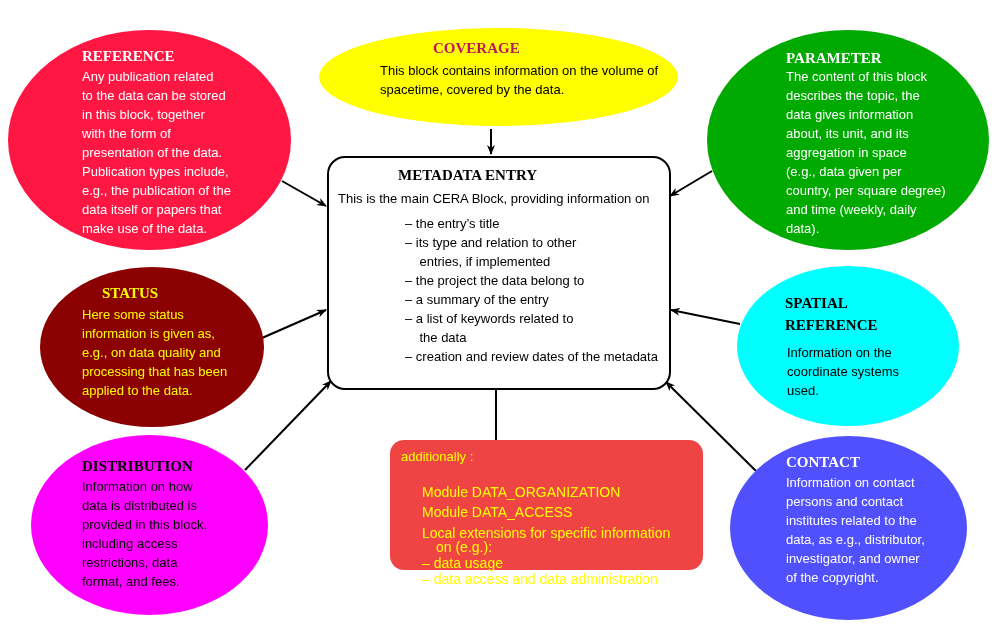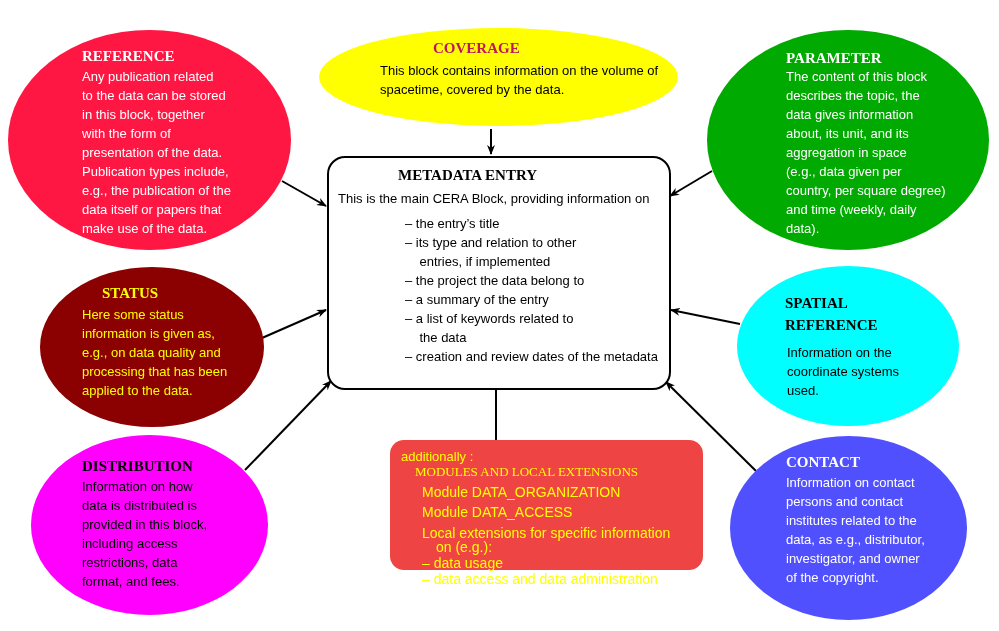--- a/index.html
+++ b/index.html
@@ -113,20 +113,19 @@
   <li>    entries, if implemented</li>
   <li>– the project the data belong to</li>
   <li>– a summary of the entry</li>
   <li>– a list of keywords related to</li>
   <li>    the data</li>
   <li>– creation and review dates of the metadata</li>
 </ul>
 
 <div class="ext-box">
   <div class="line" style="left:11px; top:9px;">additionally :</div>
-  <div class="line serif" style="left:25px; top:24px;">MODULES  AND  LOCAL EXTENSIONS</div>
   <div class="line" style="left:32px; top:44px; font-size:14px;">Module DATA_ORGANIZATION</div>
   <div class="line" style="left:32px; top:64px; font-size:14px;">Module DATA_ACCESS</div>
   <div class="line" style="left:32px; top:85px; font-size:14px;">Local extensions for specific information</div>
   <div class="line" style="left:46px; top:99px; font-size:14px;">on (e.g.):</div>
   <div class="line" style="left:32px; top:115px; font-size:14px;">– data usage</div>
   <div class="line" style="left:32px; top:131px; font-size:14px;text-align:center;">– data access and data administration</div>
 </div>
 
 </body></html>

